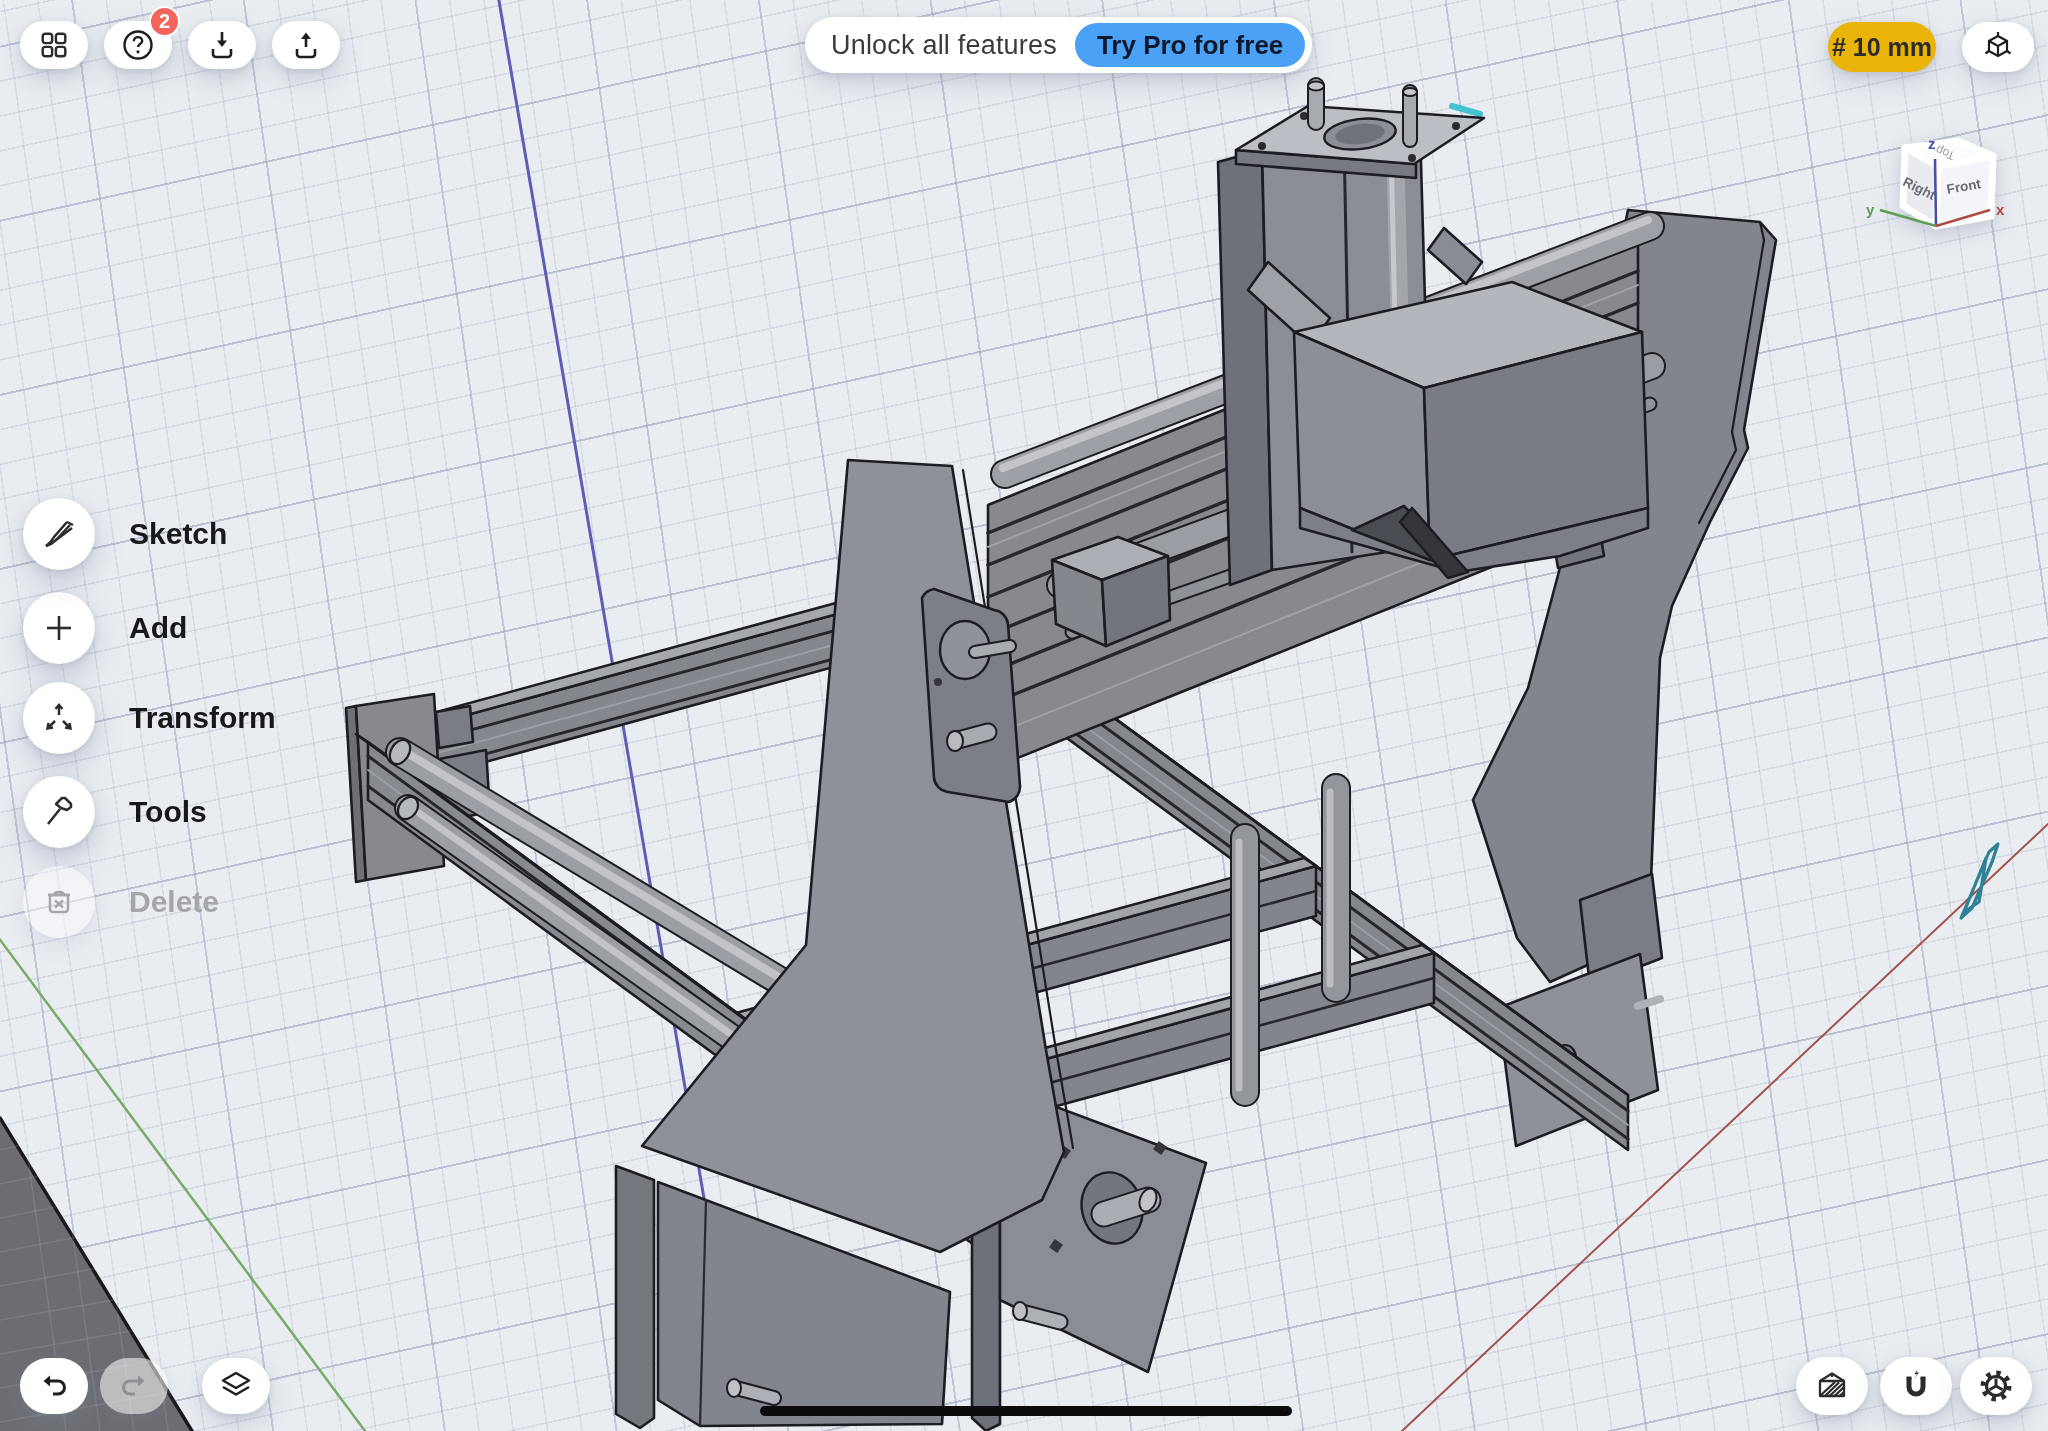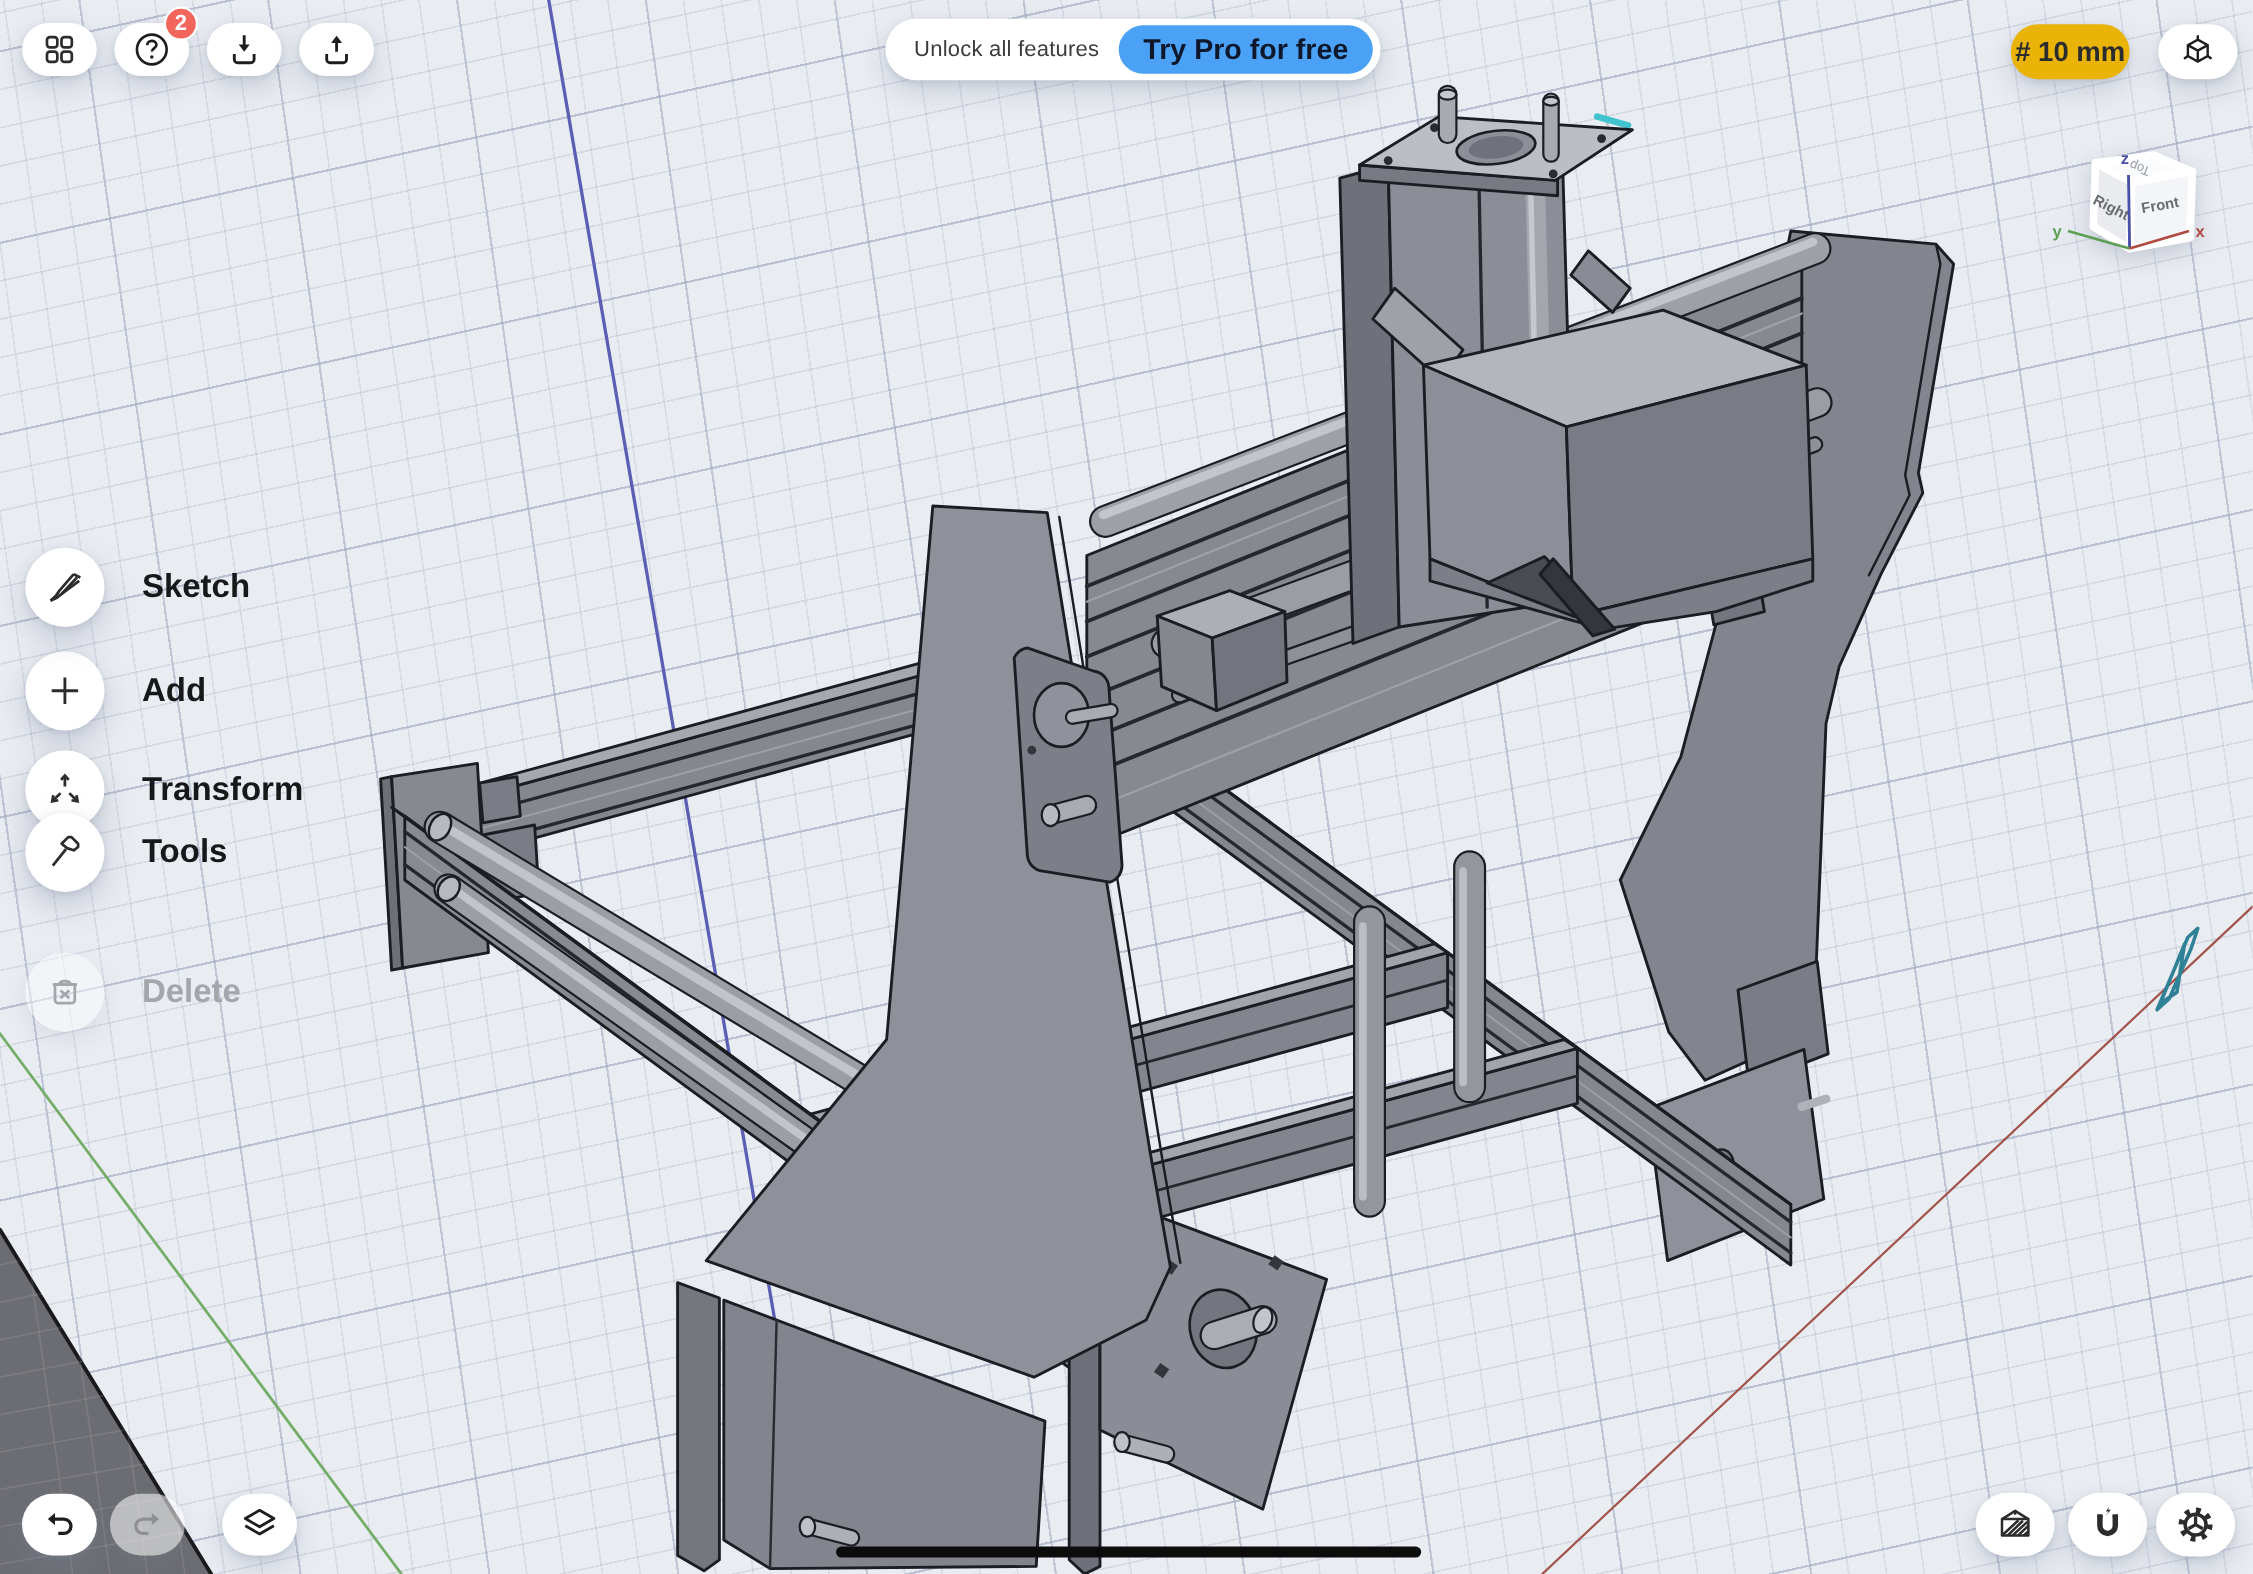--- a/index.html
+++ b/index.html
@@ -20,21 +20,21 @@
        box-shadow:0 10px 24px rgba(125,135,160,.30),0 2px 6px rgba(125,135,160,.22);cursor:pointer;}
   .btn svg{display:block;}
   .btn.dim{background:rgba(255,255,255,.55);box-shadow:0 6px 16px rgba(125,135,160,.18);}
   .badge{position:absolute;width:31px;height:31px;border-radius:50%;background:#f2655c;
          color:#fff;font-size:20px;font-weight:bold;display:flex;align-items:center;justify-content:center;
          border:2.5px solid #fff;box-sizing:border-box;}
   
   .promo{position:absolute;left:805px;top:17px;height:56px;background:#fff;border-radius:28px;
          display:flex;align-items:center;padding:0 7px 0 26px;gap:18px;
          box-shadow:0 10px 24px rgba(125,135,160,.30),0 2px 6px rgba(125,135,160,.22);}
-  .promo-label{font-size:20px;color:#3a3b3e;letter-spacing:.2px;}
+  .promo-label{font-size:27px;color:#3a3b3e;letter-spacing:.2px;}
   .promo-cta{height:44px;border-radius:22px;background:#4aa1f6;color:#0f172a;font-size:26px;font-weight:600;
              display:flex;align-items:center;padding:12px 22px;cursor:pointer;border:none;}
   .units{position:absolute;left:1828px;top:22px;width:108px;height:50px;border-radius:25px;background:#eab308;
          display:flex;align-items:center;justify-content:center;font-size:25px;font-weight:800;color:#2b2c2e;
          box-shadow:0 10px 24px rgba(125,135,160,.30),0 2px 6px rgba(125,135,160,.22);cursor:pointer;}
   
   .menu-item{position:absolute;left:23px;display:flex;align-items:center;gap:34px;cursor:pointer;}
   .menu-circle{width:72px;height:72px;border-radius:50%;background:#fff;display:flex;align-items:center;justify-content:center;
                box-shadow:0 12px 28px rgba(125,135,160,.35),0 2px 6px rgba(125,135,160,.22);}
   .menu-label{font-size:30px;font-weight:600;color:#17181a;}
@@ -361,21 +361,21 @@
       <line x1="19" y1="16" x2="19" y2="7"></line>
           <path d="M15.5,10 L19,6 L22.5,10"></path>
       <line x1="15" y1="22" x2="8" y2="29"></line>
           <path d="M8.5,24 L7.5,29.5 L13,28.5"></path>
       <line x1="23" y1="22" x2="30" y2="29"></line>
           <path d="M25,28.5 L30.5,29.5 L29.5,24"></path>
     </svg>
       </div>
     <span class="menu-label">Transform</span>
   </div>
-  <div class="menu-item" style="top:739px;">
+  <div class="menu-item" style="top:776px;">
     <div class="menu-circle">
         <svg width="38" height="38" viewBox="0 0 38 38" fill="none" stroke="#2b2c2e" stroke-width="2.5">
       <line x1="8" y1="31" x2="20" y2="16"></line>
       <path d="M16,11 L22,5 L25,5 L31,11 L31,14 L27,17 L21,15 Z" stroke-linejoin="round"></path>
     </svg>
       </div>
     <span class="menu-label">Tools</span>
   </div>
   <div class="menu-item disabled" style="top:866px;">
     <div class="menu-circle">

